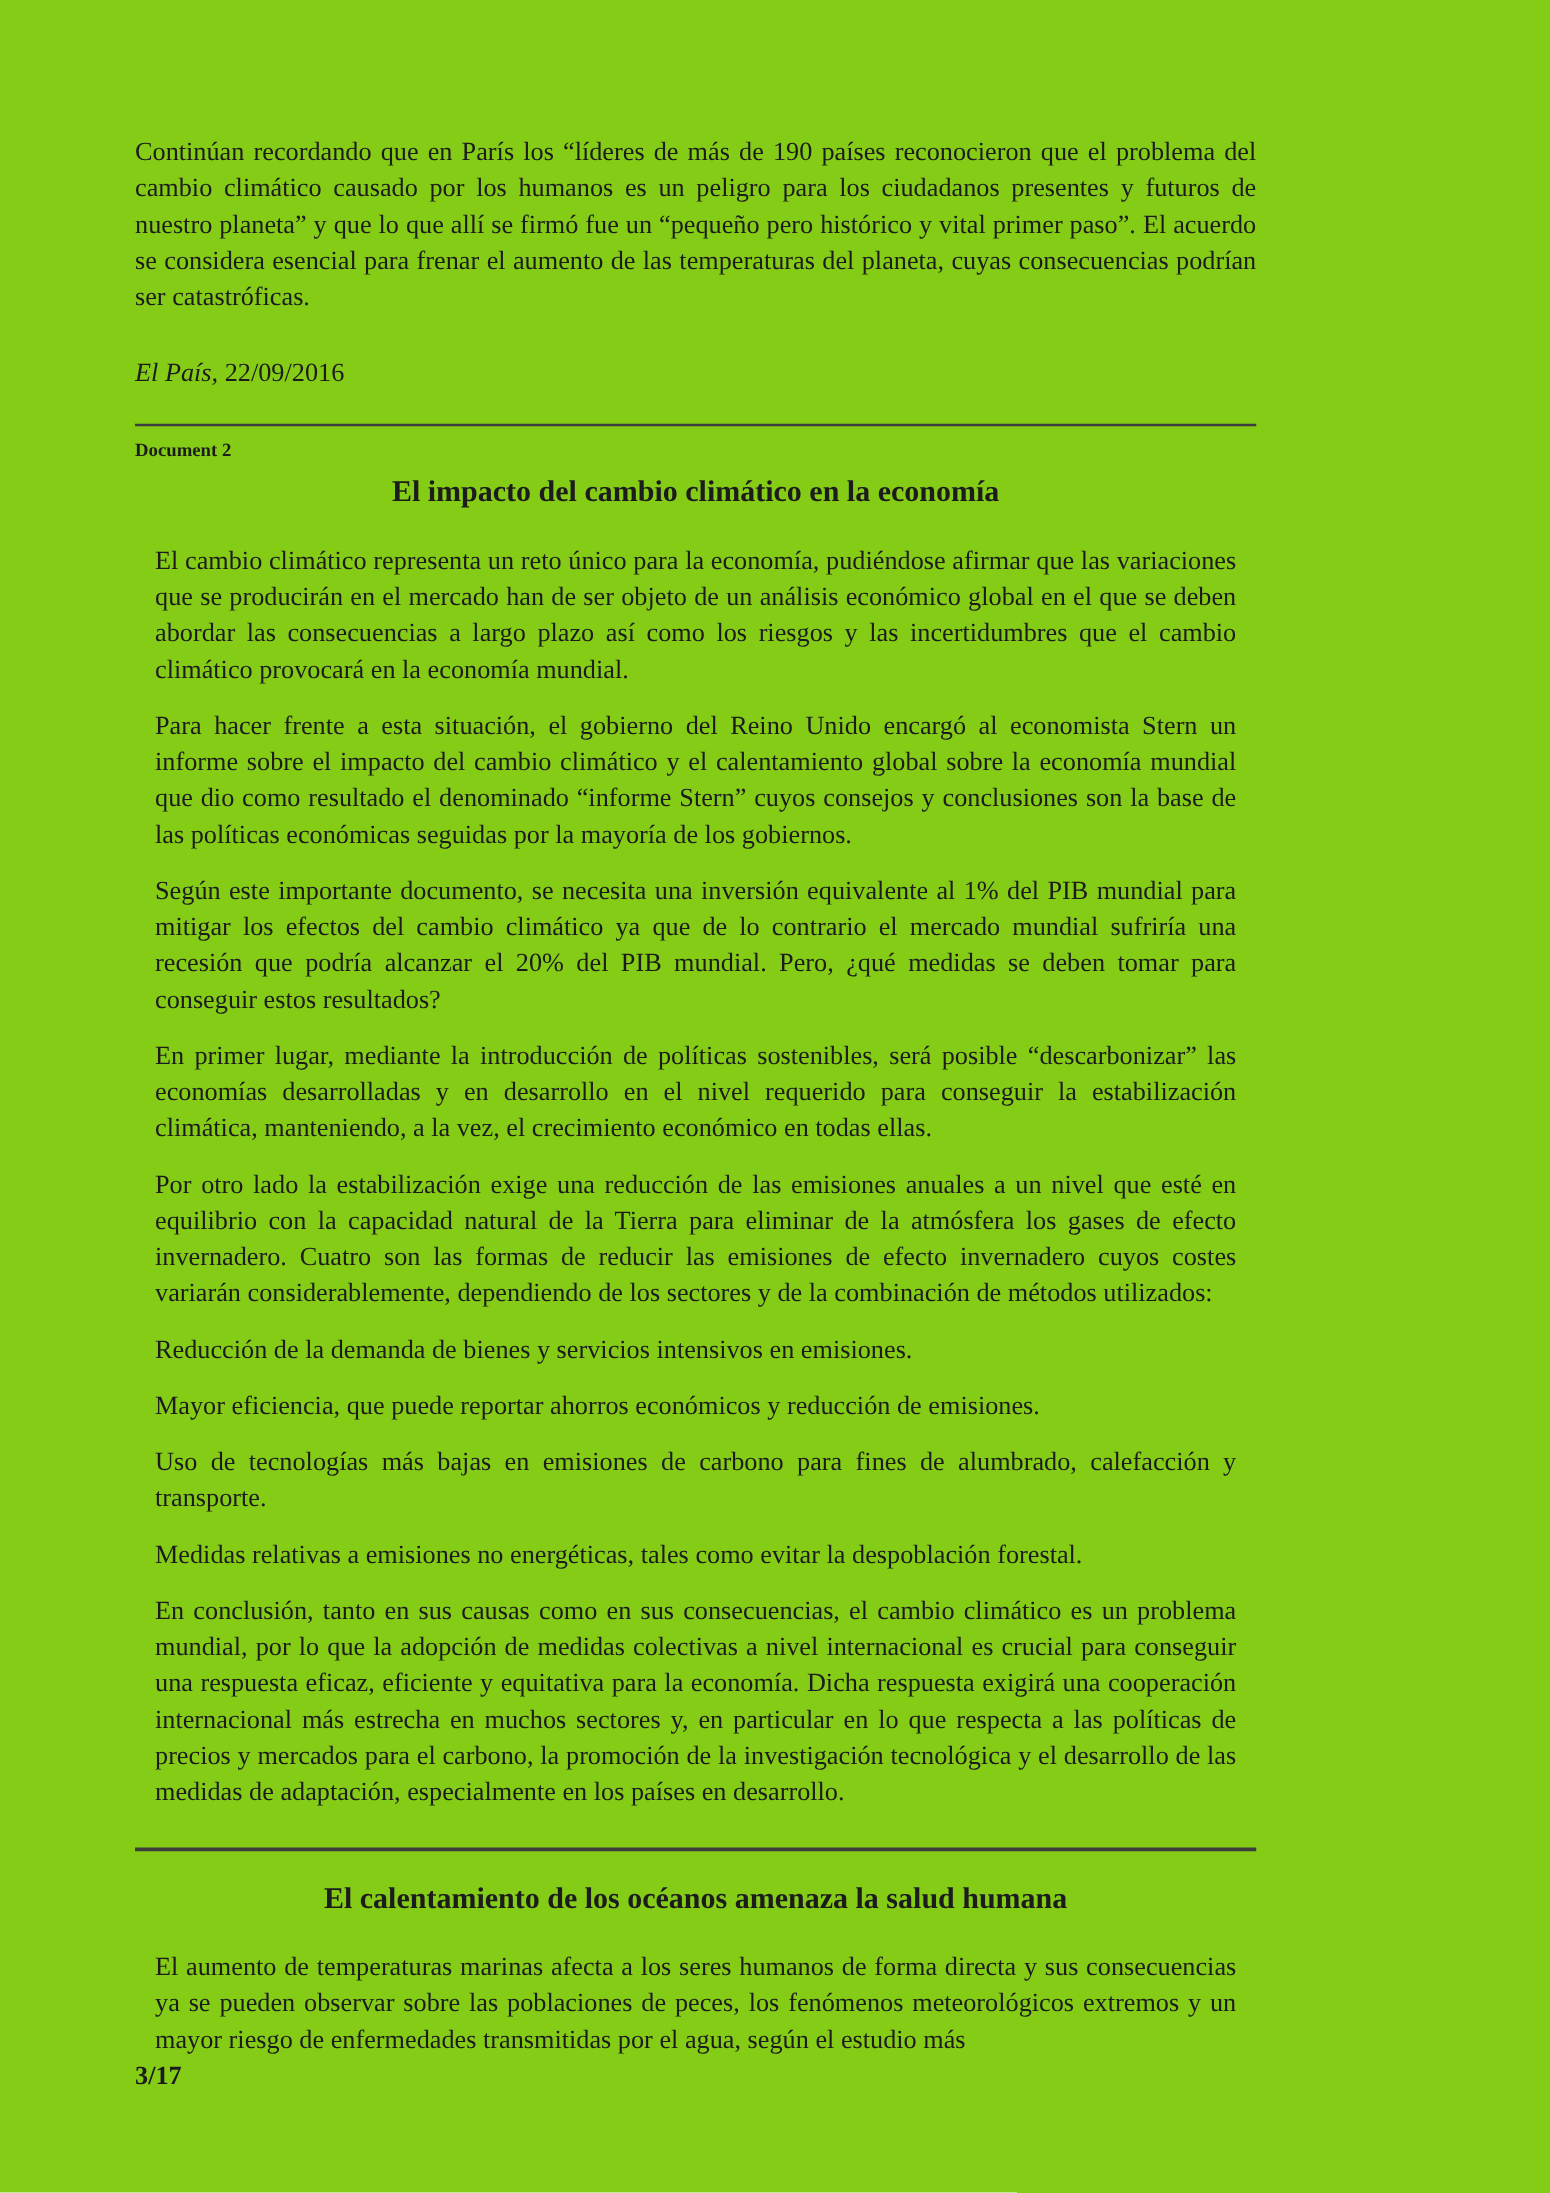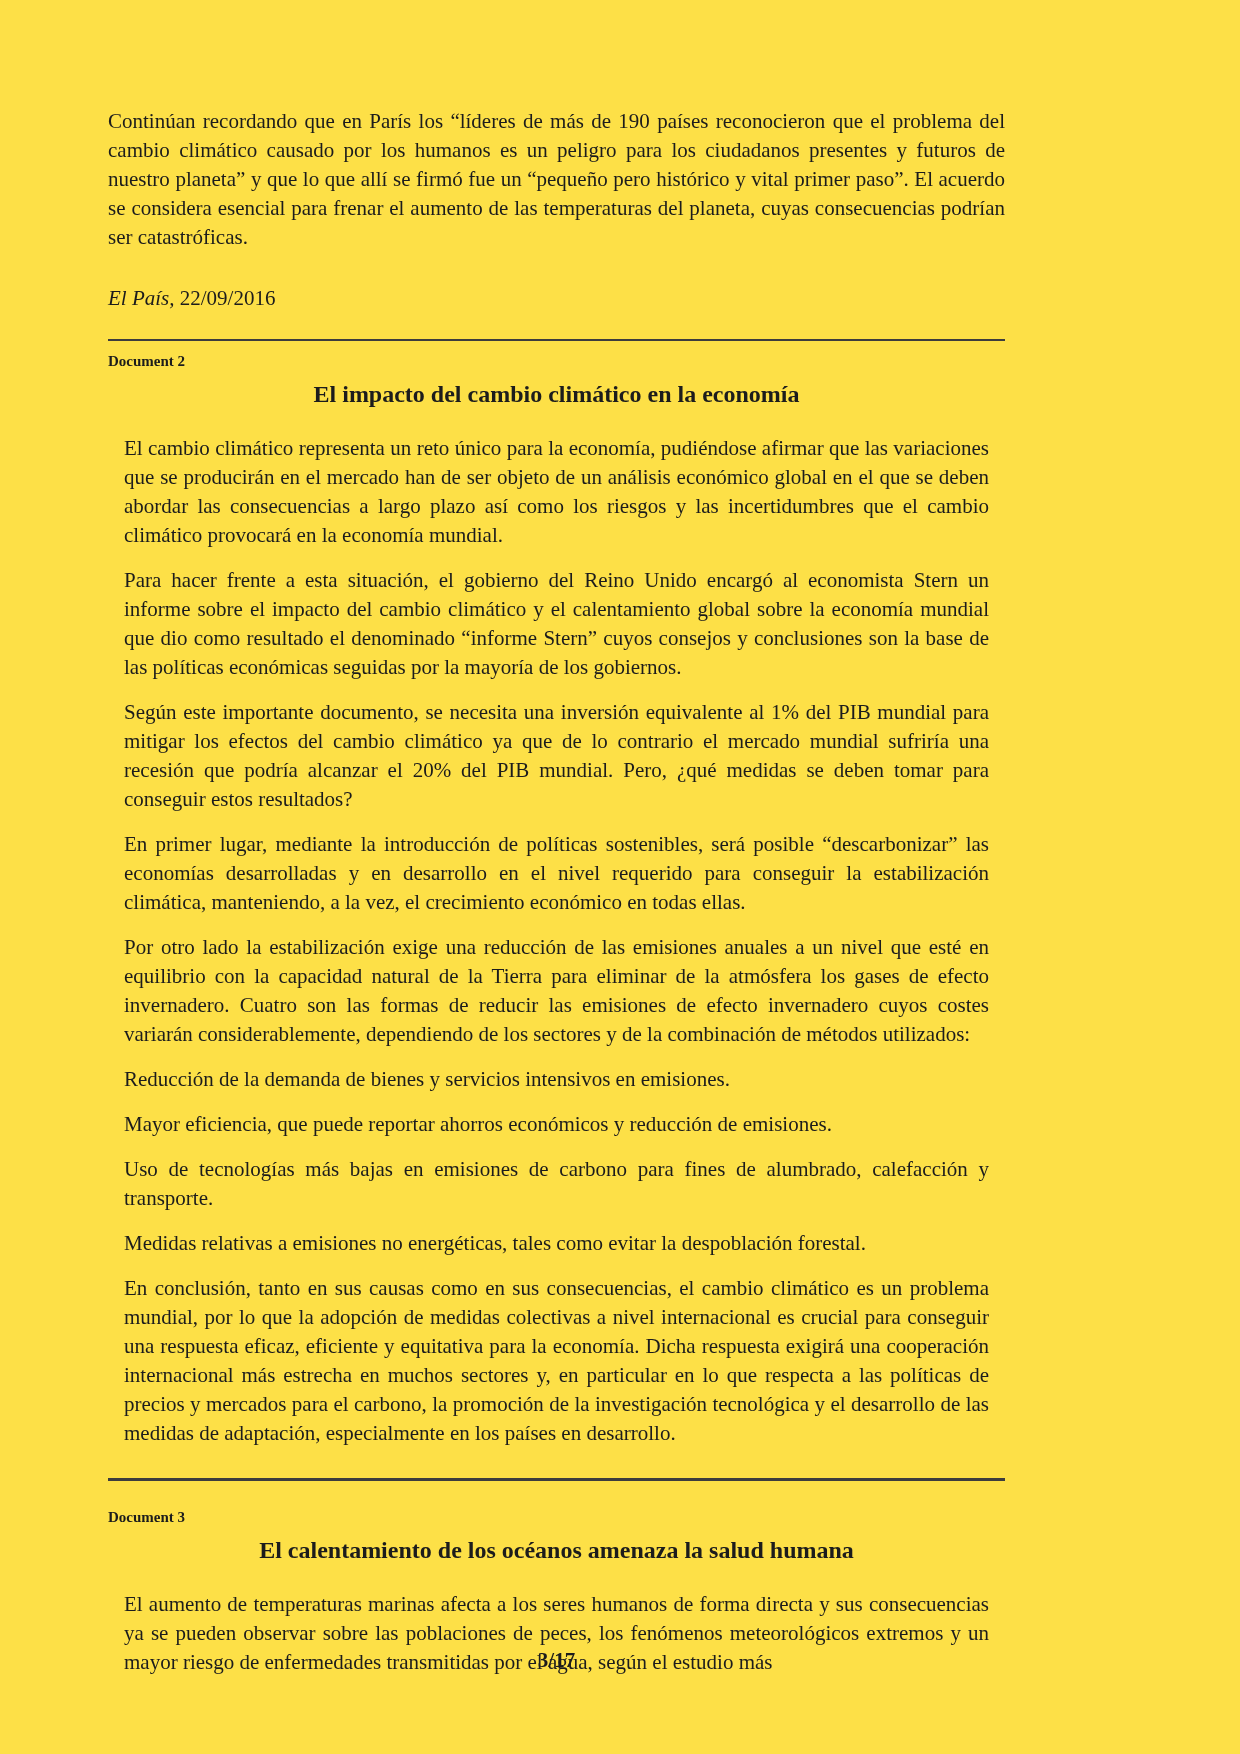--- a/index.html
+++ b/index.html
@@ -4,21 +4,21 @@
 <style>
   html, body {
     margin: 0;
     padding: 0;
     background: #ffffff;
   }
   .page {
     position: relative;
     width: 1240px;
     height: 1754px;
-    background: #fde047;
+    background: #84cc16;
     font-family: "Liberation Serif", "DejaVu Serif", serif;
     color: #1c1c1c;
     overflow: hidden;
   }
   .content {
     position: absolute;
     left: 108px;
     top: 107px;
     width: 897px;
   }
@@ -66,21 +66,20 @@
     margin-top: 24px;
   }
   .doc-body p {
     margin: 16px;
   }
   .footer {
     position: absolute;
     left: 108px;
     top: 1648px;
     width: 897px;
-    text-align: center;
     font-size: 21px;
     font-weight: bold;
   }
 </style>
 </head>
 <body>
 
 <div class="page">
   <div class="content">
 
@@ -106,21 +105,20 @@
         <p>Uso de tecnologías más bajas en emisiones de carbono para fines de alumbrado, calefacción y transporte.</p>
         <p>Medidas relativas a emisiones no energéticas, tales como evitar la despoblación forestal.</p>
         <p>En conclusión, tanto en sus causas como en sus consecuencias, el cambio climático es un problema mundial, por lo que la adopción de medidas colectivas a nivel internacional es crucial para conseguir una respuesta eficaz, eficiente y equitativa para la economía. Dicha respuesta exigirá una cooperación internacional más estrecha en muchos sectores y, en particular en lo que respecta a las políticas de precios y mercados para el carbono, la promoción de la investigación tecnológica y el desarrollo de las medidas de adaptación, especialmente en los países en desarrollo.</p>
       </div>
 
     </section>
 
     <hr class="rule thick">
 
     <section>
-      <p class="doc-label">Document 3</p>
       <h1 class="doc-title">El calentamiento de los océanos amenaza la salud humana</h1>
 
       <div class="doc-body body-text">
         <p>El aumento de temperaturas marinas afecta a los seres humanos de forma directa y sus consecuencias ya se pueden observar sobre las poblaciones de peces, los fenómenos meteorológicos extremos y un mayor riesgo de enfermedades transmitidas por el agua, según el estudio más</p>
       </div>
     </section>
 
   </div>
 
   <div class="footer">3/17</div>

